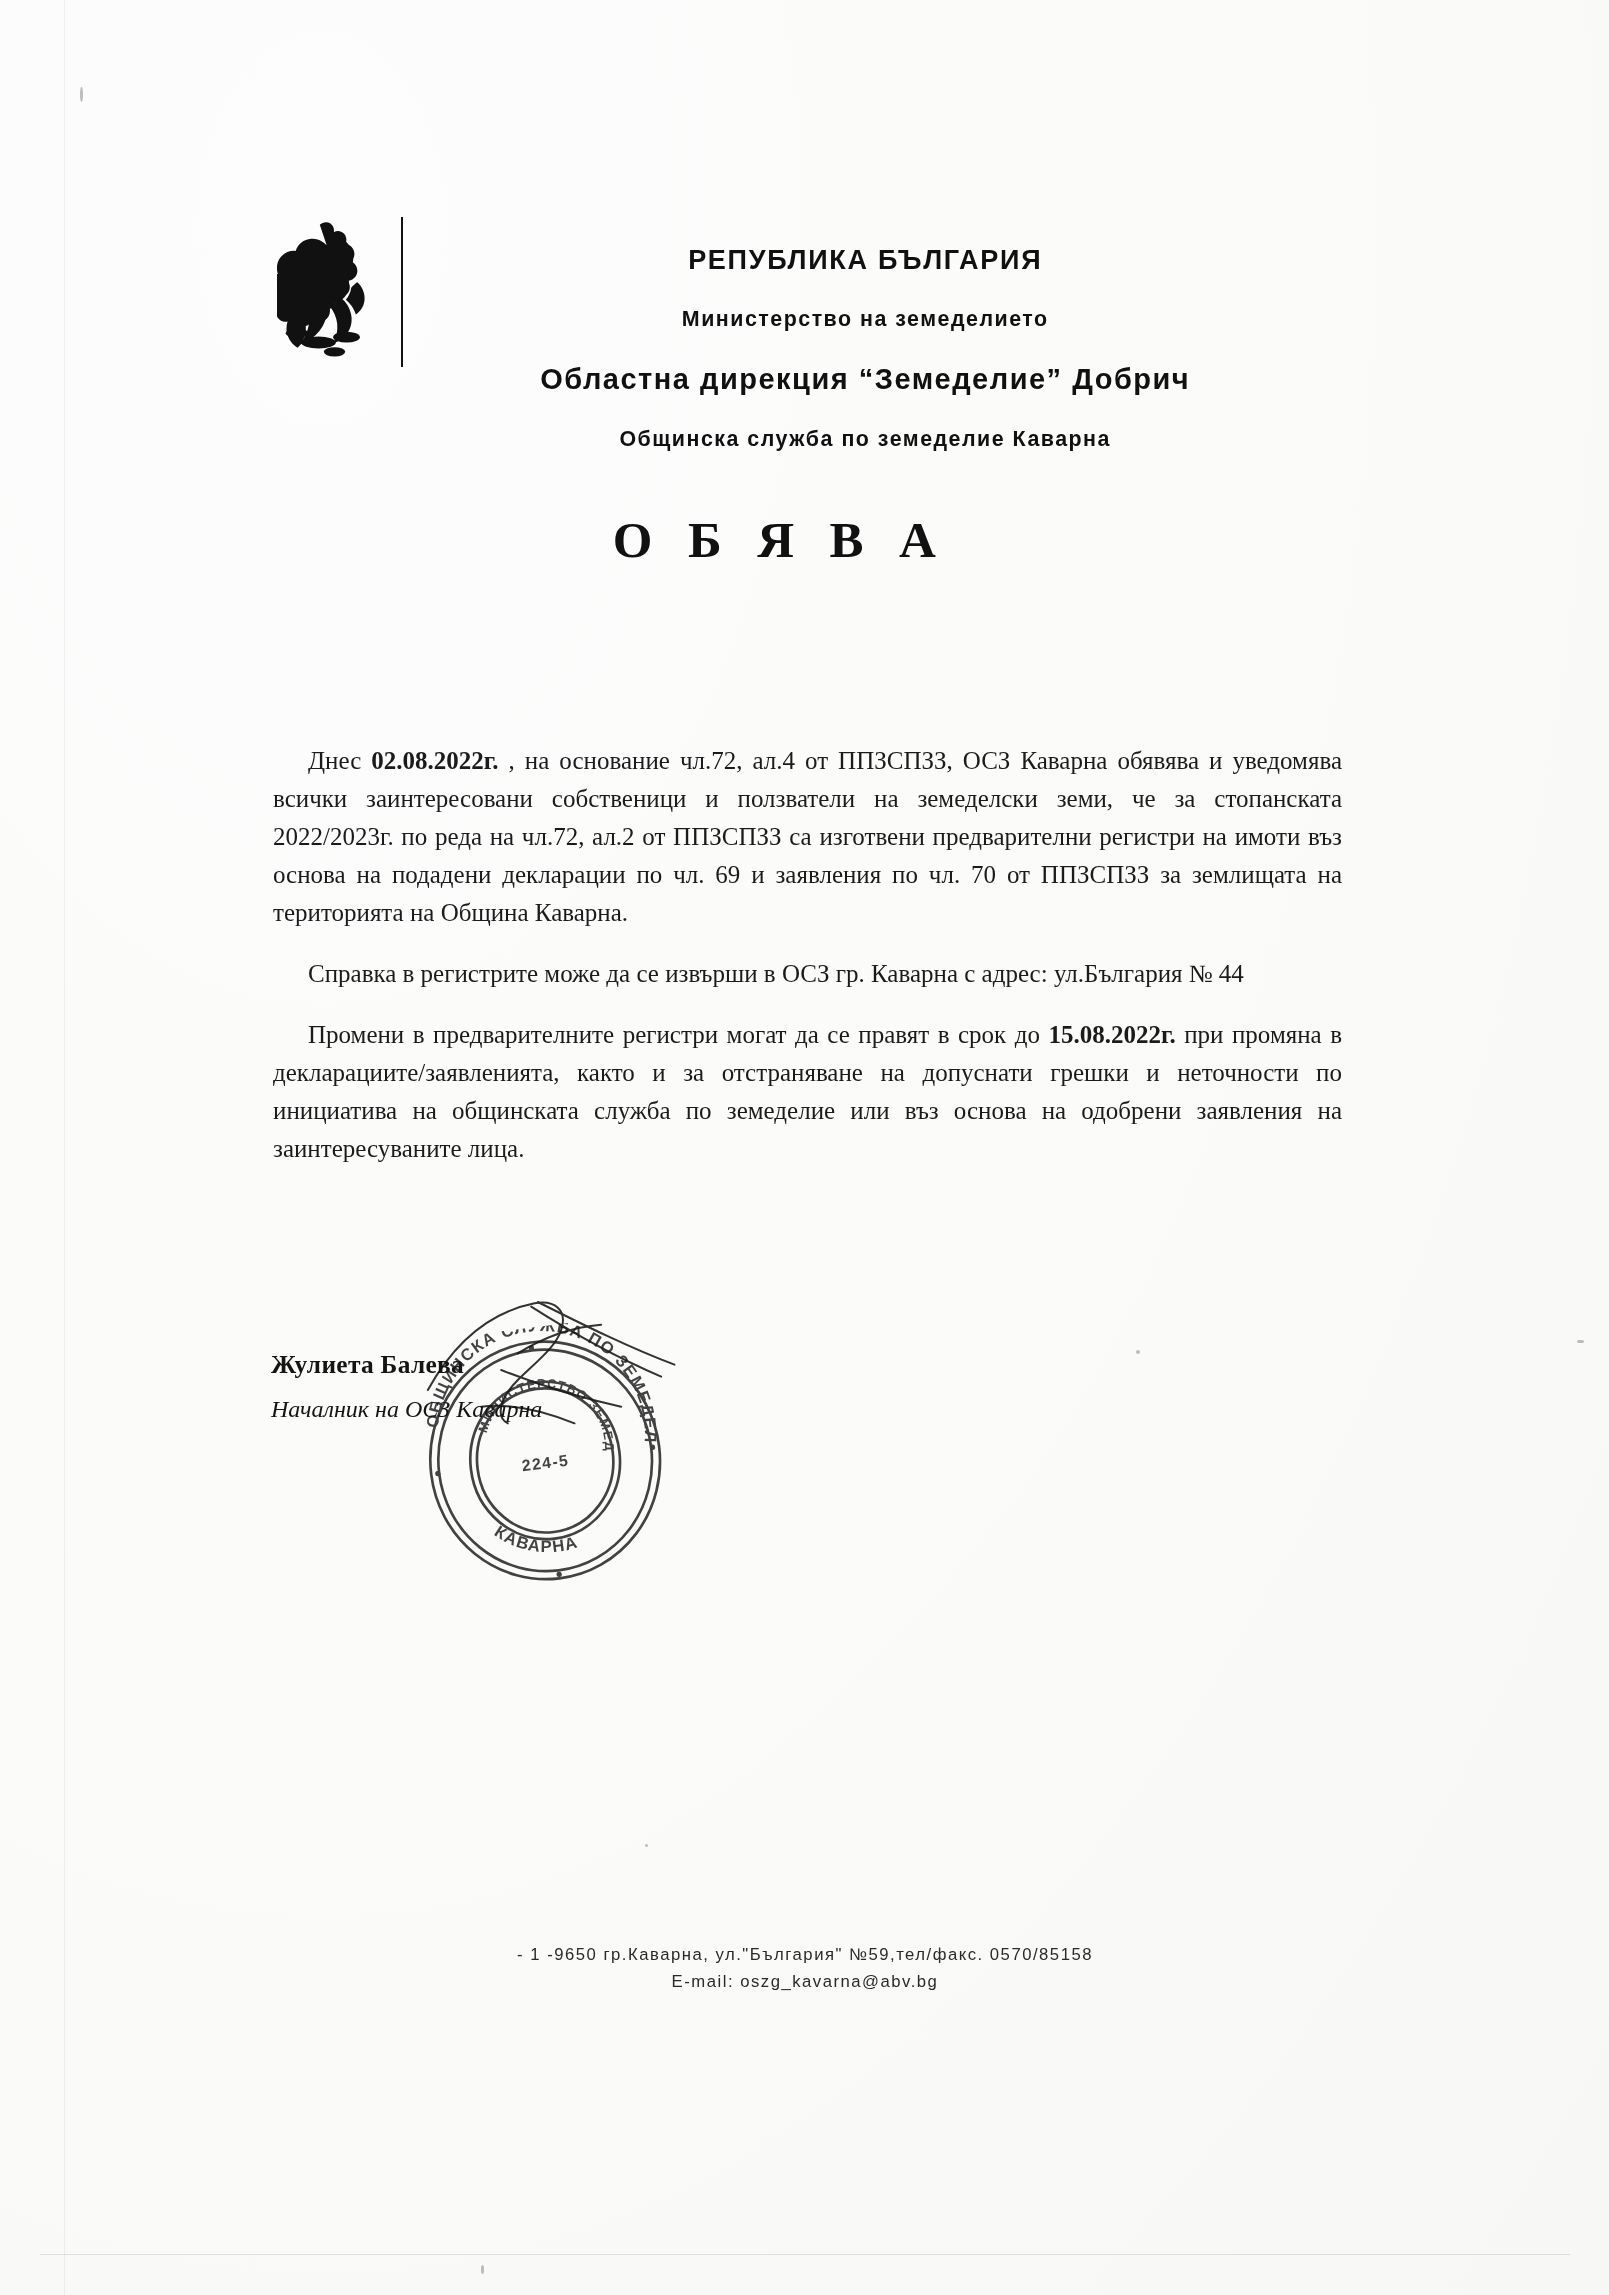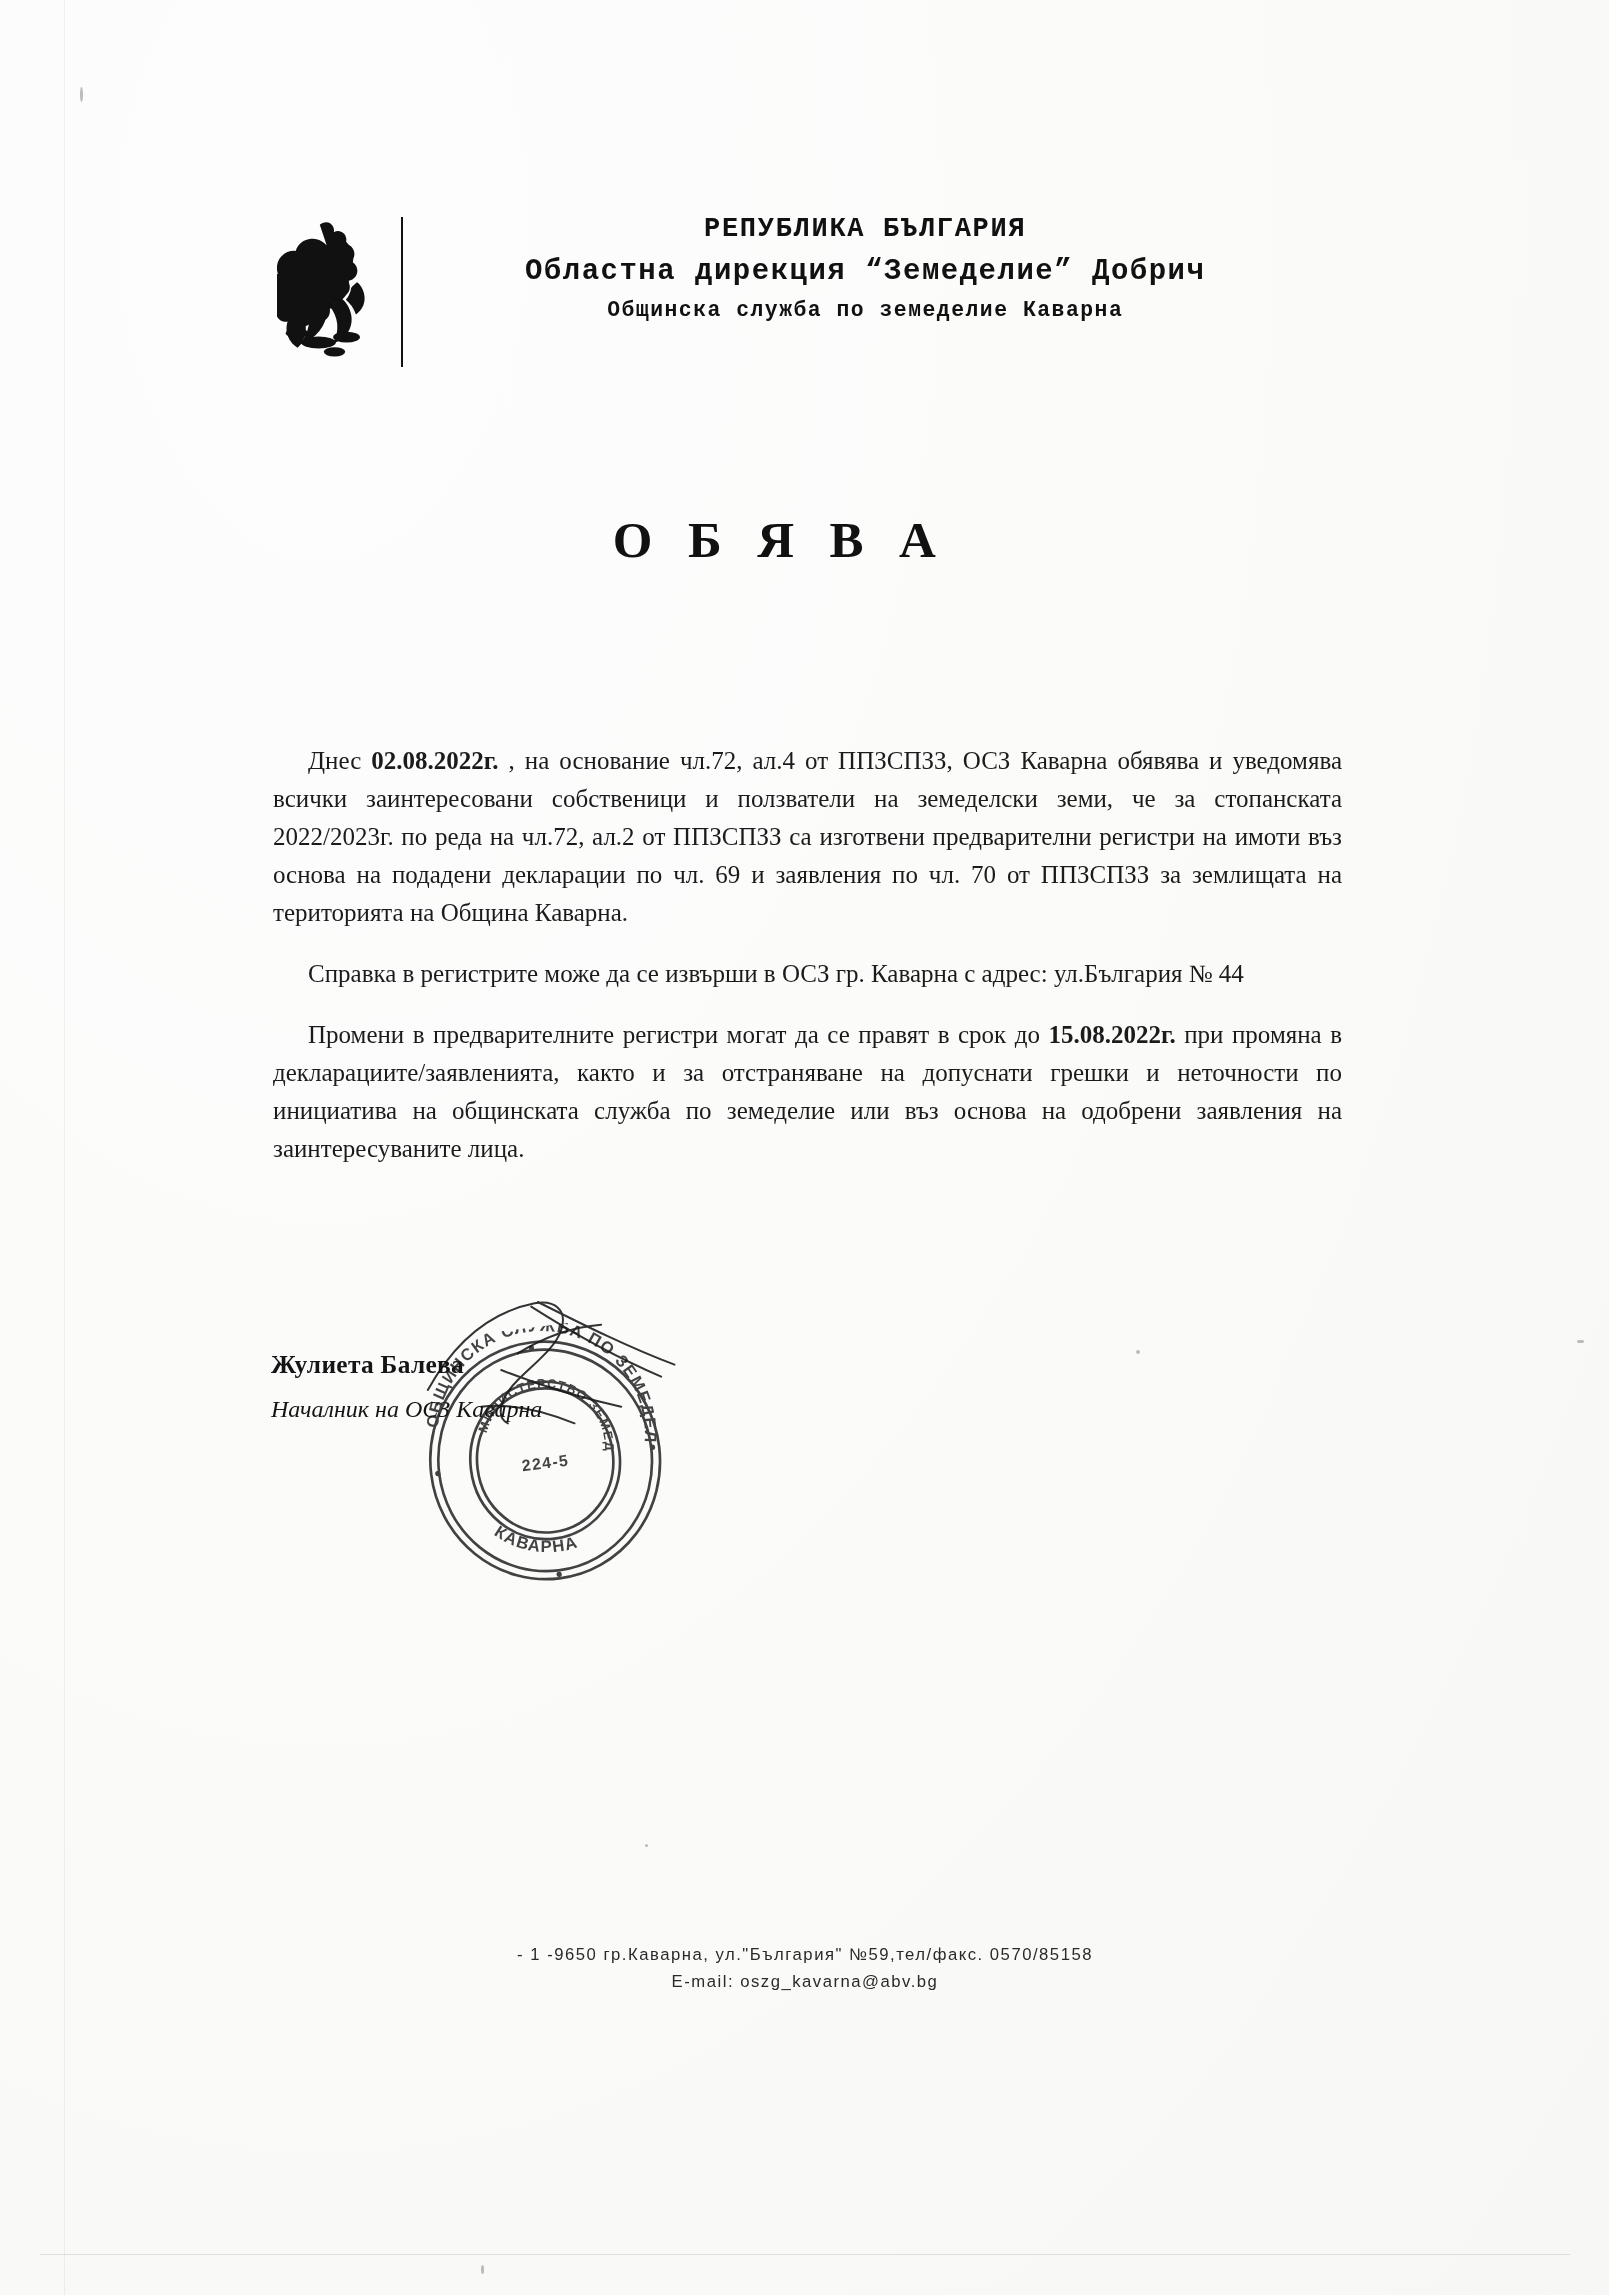--- a/index.html
+++ b/index.html
@@ -68,24 +68,25 @@
     background: #111;
     margin: 2.7px 18.7px 0 6.7px;
     flex: 0 0 2px;
   }
   .header-text {
     flex: 1 1 auto;
     text-align: center;
     padding-right: 27px;
   }
   .header-text div {
-    font-family: Liberation Mono, monospace;
+    font-family: Liberation Sans, sans-serif;
     font-weight: bold;
     color: #111;
     white-space: nowrap;
+    margin-top: 31px;
   }
   .hl1 {
     font-size: 27px;
     letter-spacing: 1.7px;
     margin-bottom: 10.7px;
   }
   .hl2 {
     font-size: 21.4px;
     letter-spacing: 1.5px;
     margin-bottom: 10.7px;
@@ -220,20 +221,21 @@
           <ellipse cx="62" cy="186" rx="26" ry="9"></ellipse>
           <ellipse cx="104" cy="178" rx="20" ry="8"></ellipse>
           <ellipse cx="30" cy="172" rx="17" ry="7"></ellipse>
           <ellipse cx="86" cy="200" rx="16" ry="7"></ellipse>
         </g>
       </svg>
     </div>
     <div class="header-rule"></div>
     <div class="header-text">
       <div class="hl1">РЕПУБЛИКА БЪЛГАРИЯ</div>
+      <div class="hl2">Министерство на земеделието</div>
       <div class="hl3">Областна дирекция “Земеделие” Добрич</div>
       <div class="hl4">Общинска служба по земеделие Каварна</div>
     </div>
   </div>
 
   <div class="doc-title">О Б Я В А</div>
 
   <div class="body-block">
     <p>
       <span>Днес <span class="b">02.08.2022г.</span> , на основание чл.72, ал.4 от ППЗСПЗЗ, ОСЗ Каварна обявява и уведомява всички заинтересовани собственици и ползватели на земеделски земи, че за стопанската 2022/2023г. по реда на чл.72, ал.2 от ППЗСПЗЗ са изготвени предварителни регистри на имоти въз основа на подадени декларации по чл. 69 и заявления по чл. 70 от ППЗСПЗЗ за землищата на територията на Община Каварна.</span>

